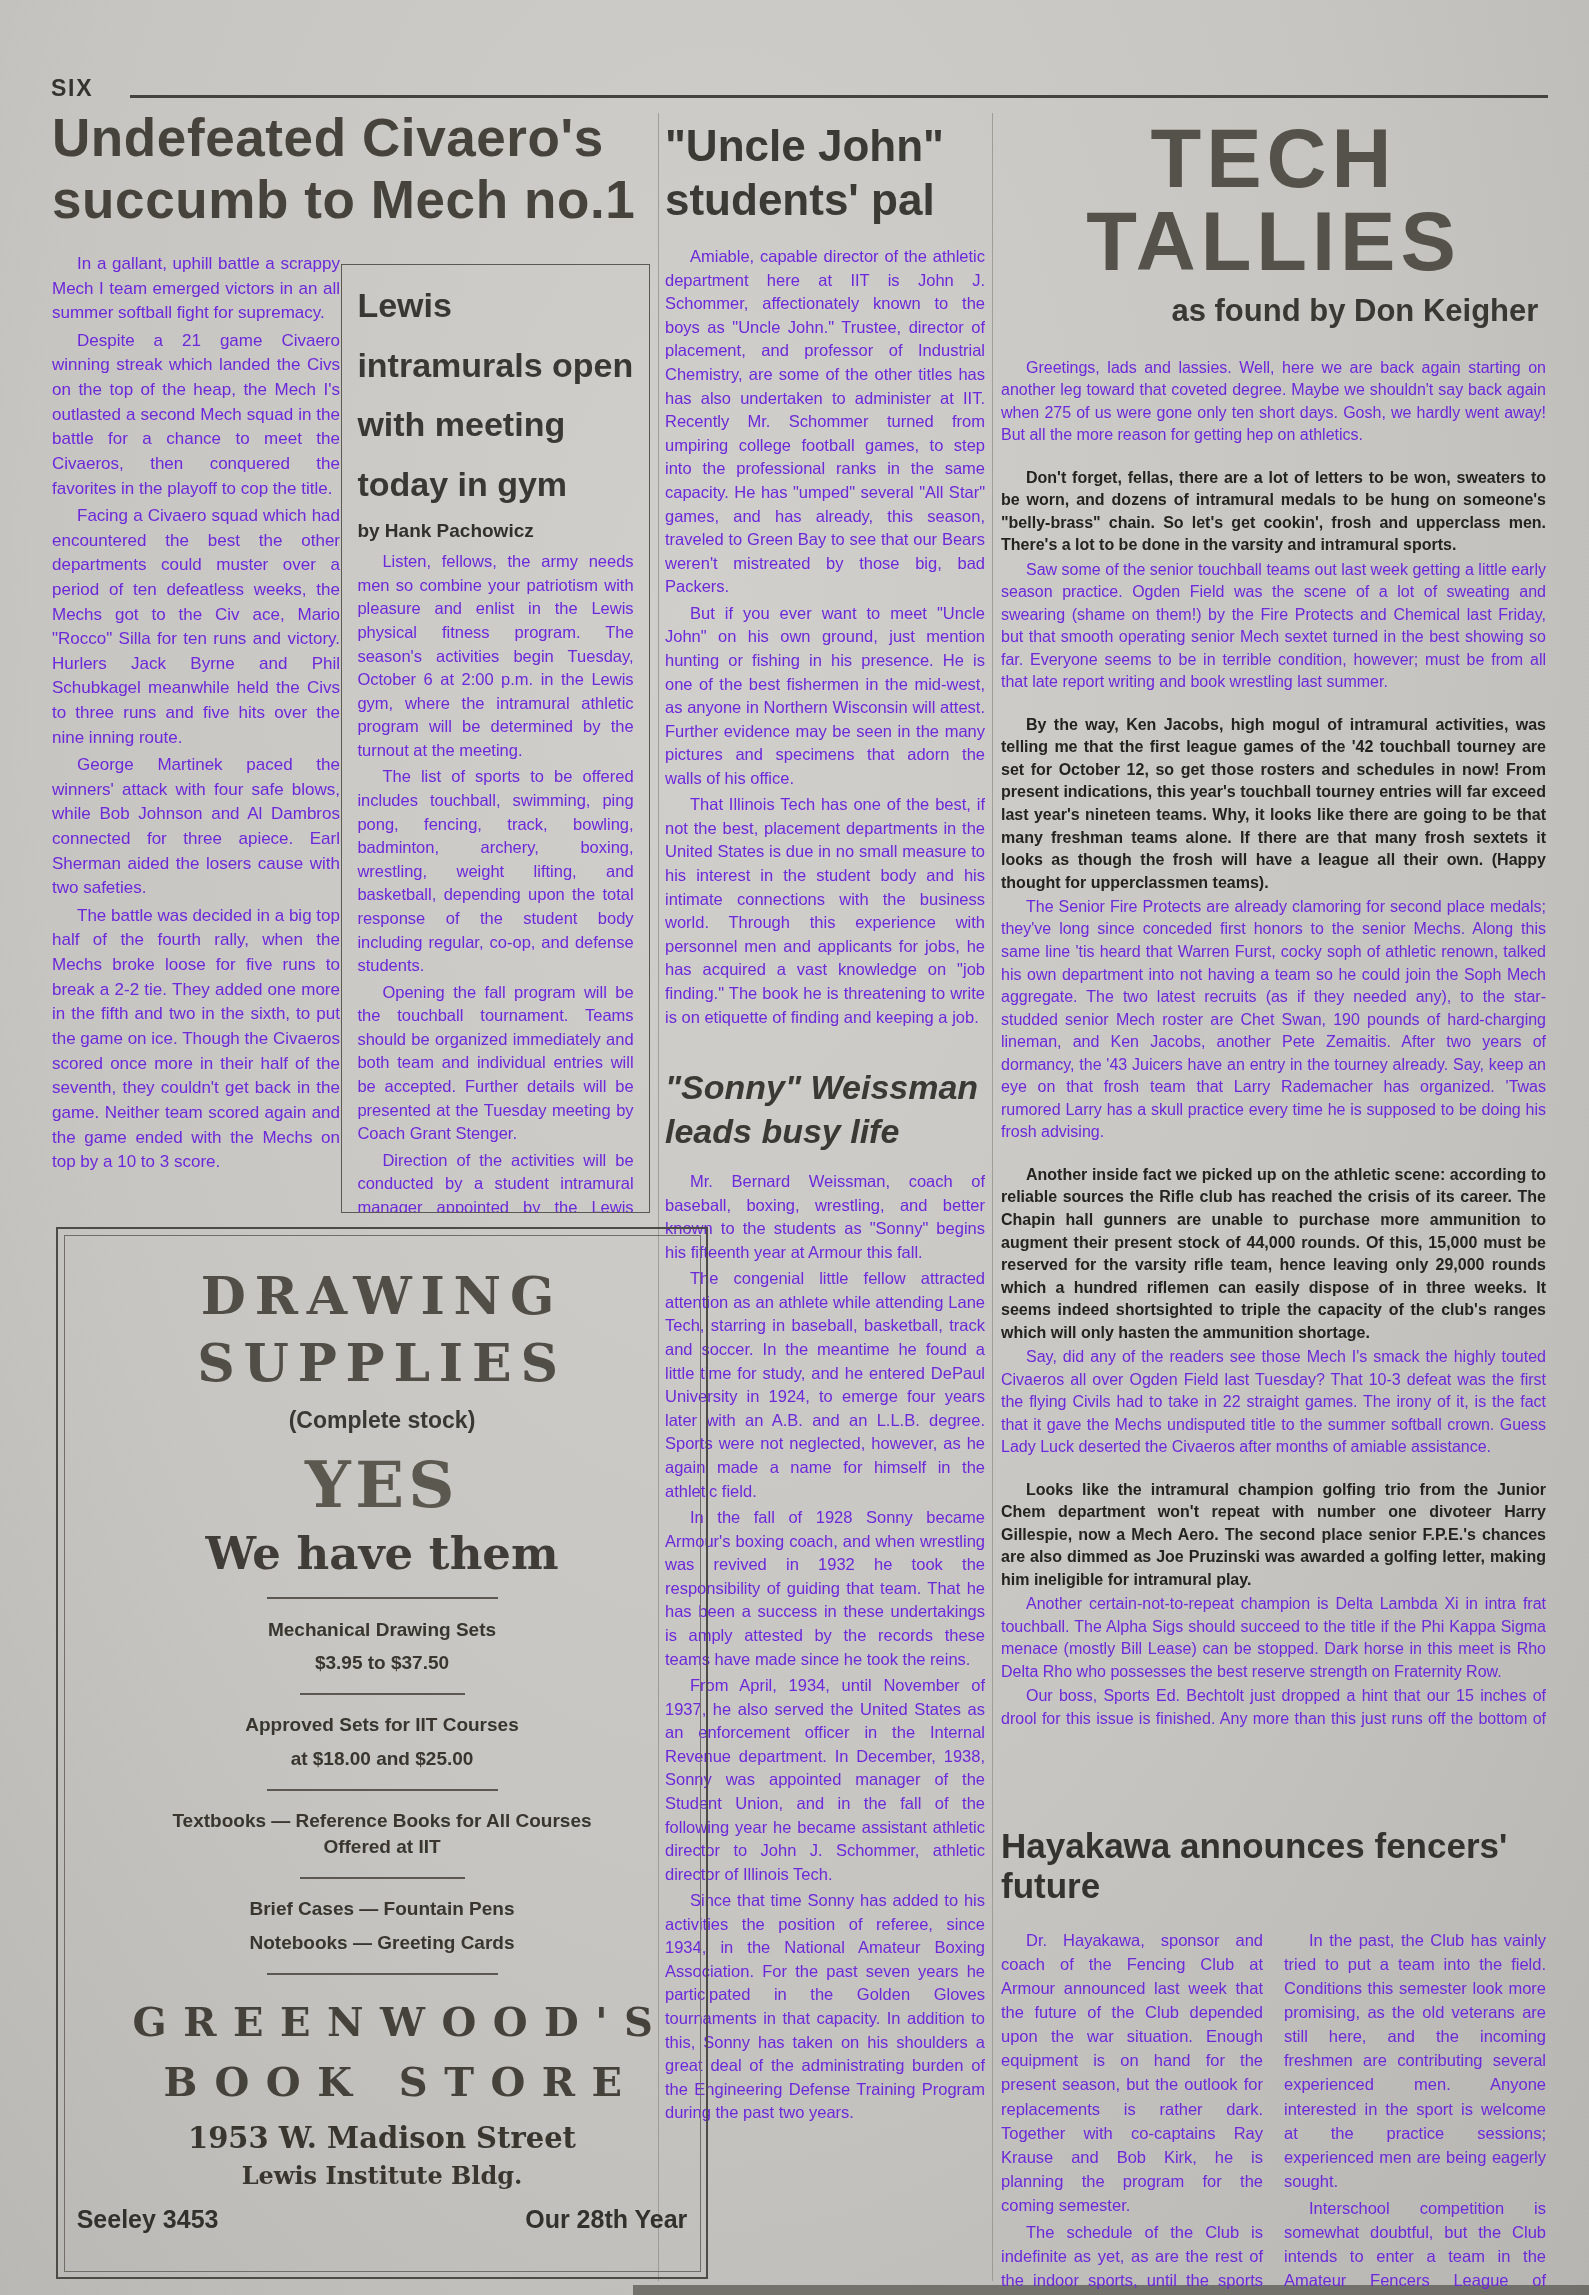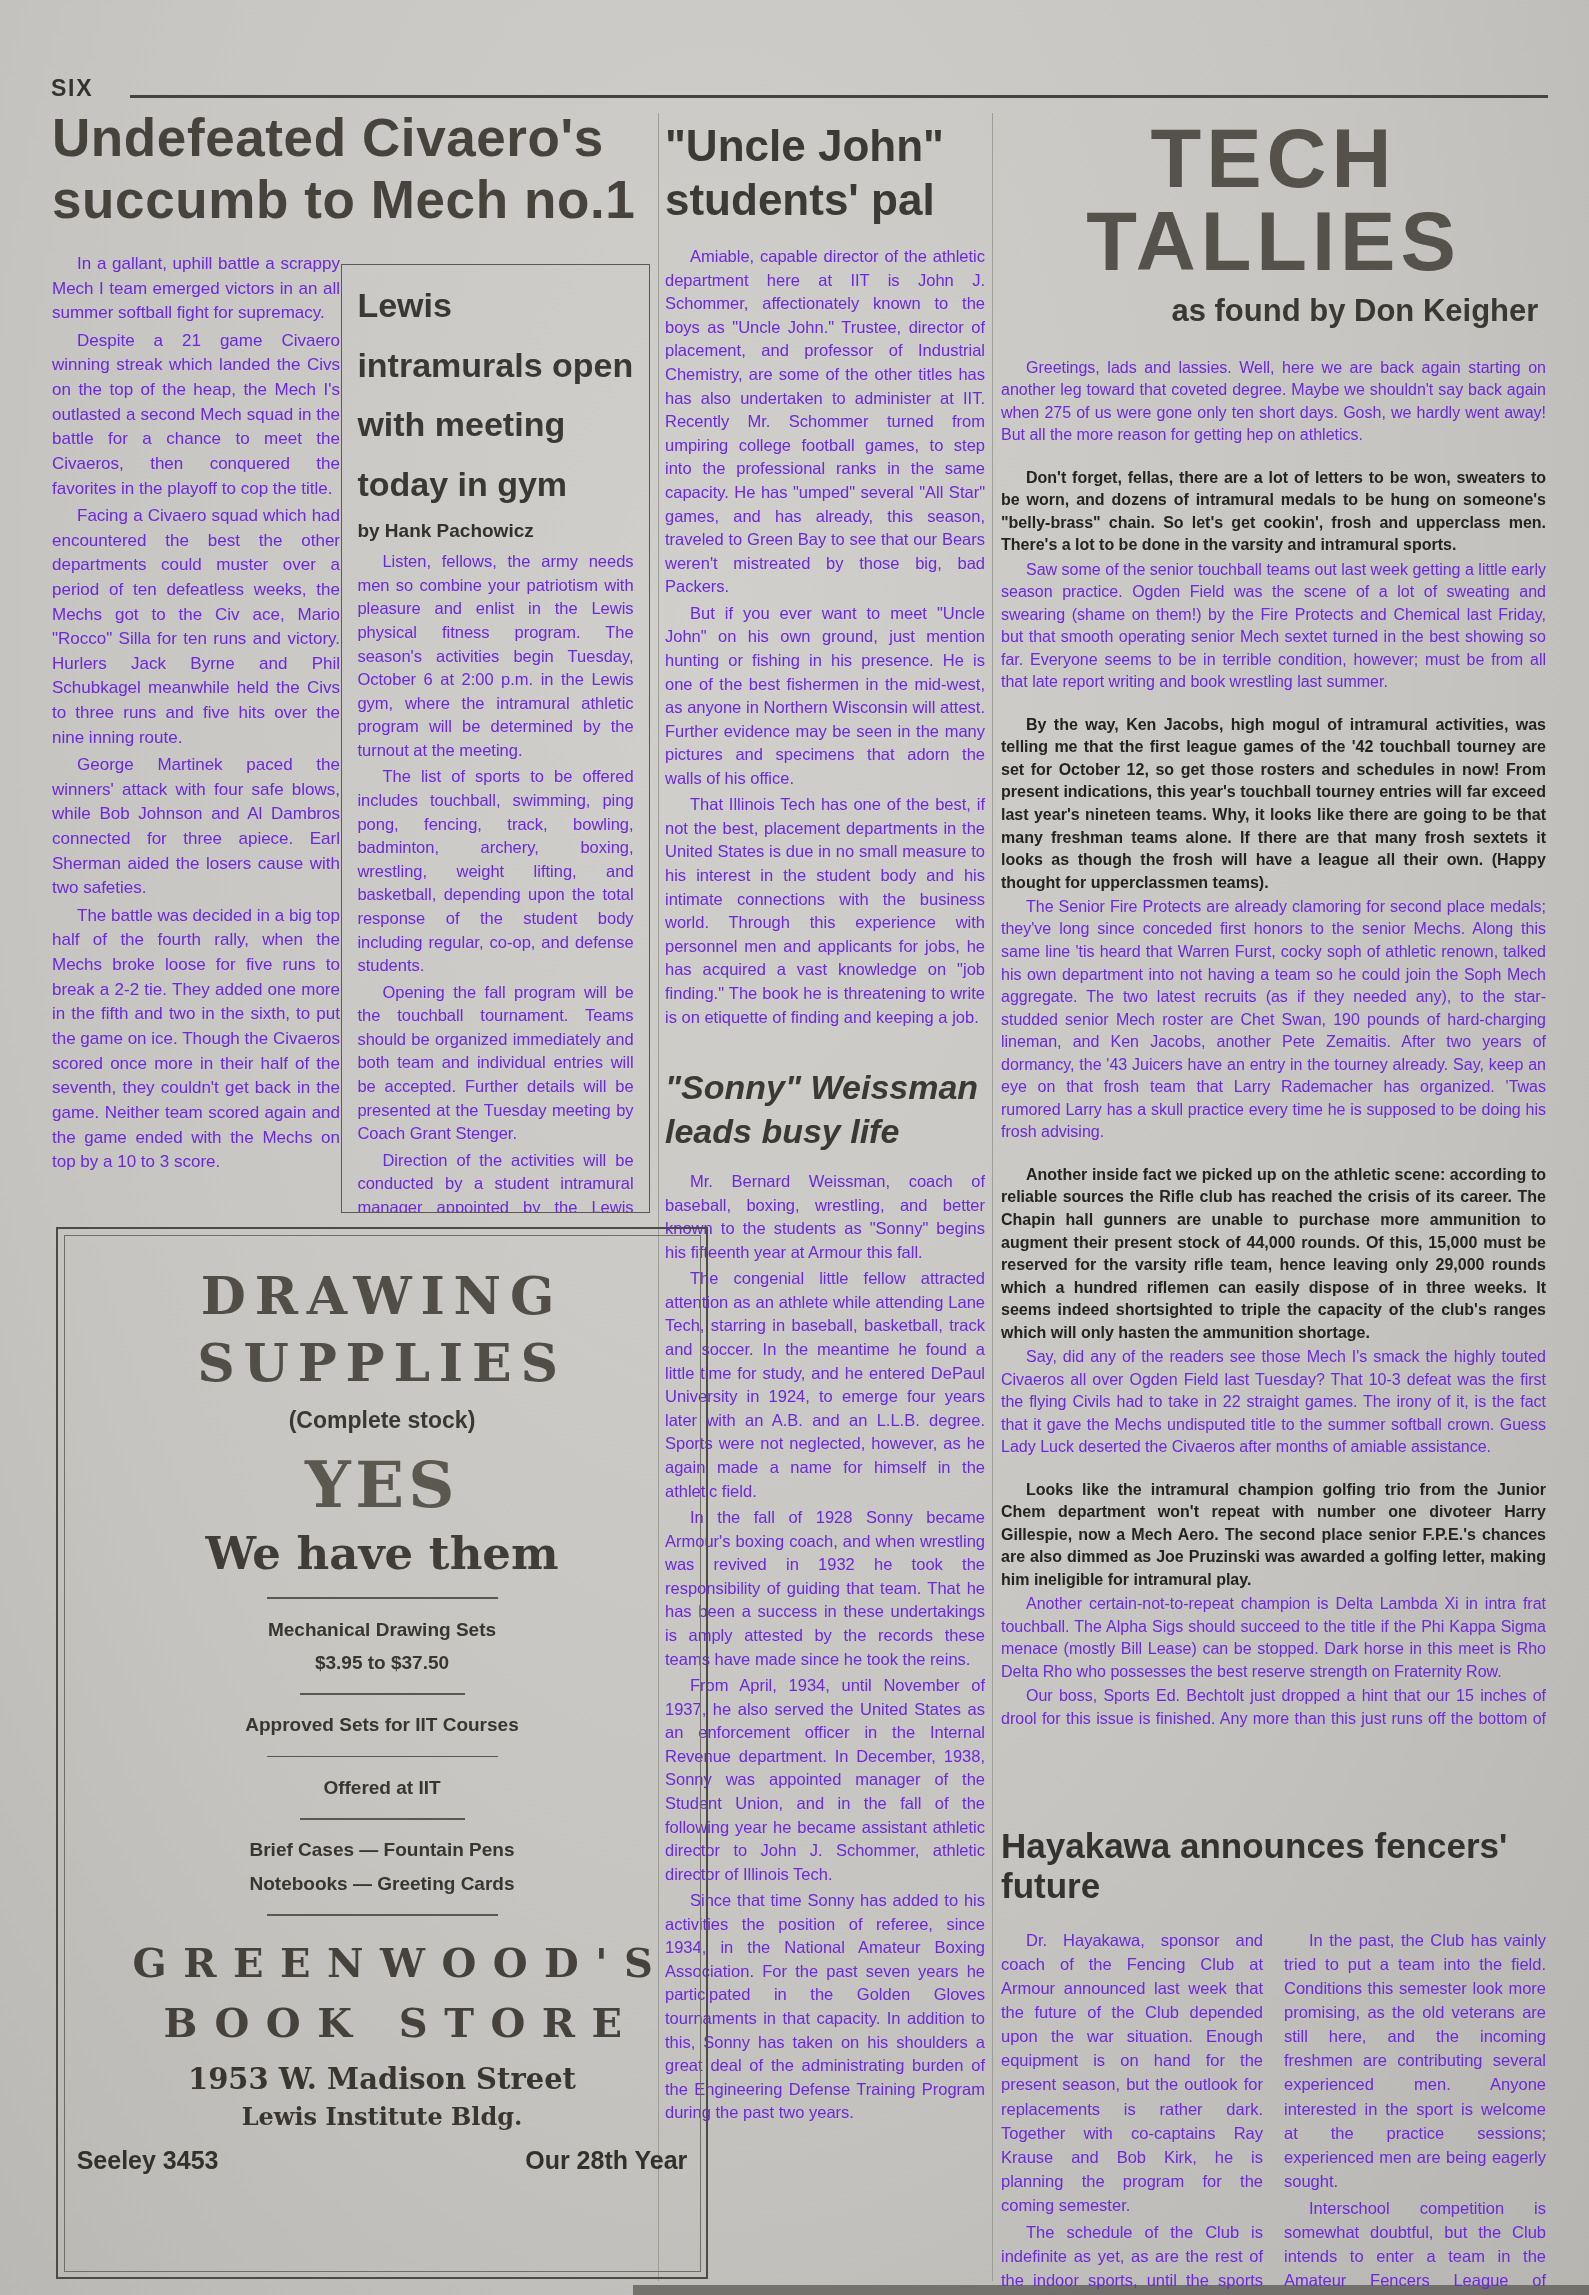--- a/index.html
+++ b/index.html
@@ -151,21 +151,23 @@
     <div>SUPPLIES</div>
   </div>
   <div class="ad-stock">(Complete stock)</div>
   <div class="ad-yes">YES</div>
   <div class="ad-have">We have them</div>
   <div class="ad-rule"></div>
   <div class="ad-text">Mechanical Drawing Sets</div>
   <div class="ad-text sp">$3.95 to $37.50</div>
   <div class="ad-rule short"></div>
   <div class="ad-text">Approved Sets for IIT Courses</div>
+  <div class="ad-text sp">at $18.00 and $25.00</div>
   <div class="ad-rule"></div>
+  <div class="ad-text">Textbooks — Reference Books for All Courses</div>
   <div class="ad-text">Offered at IIT</div>
   <div class="ad-rule short"></div>
   <div class="ad-text">Brief Cases  —  Fountain Pens</div>
   <div class="ad-text sp">Notebooks  —  Greeting Cards</div>
   <div class="ad-rule"></div>
   <div class="ad-store">
     <div>GREENWOOD'S</div>
     <div>BOOK STORE</div>
   </div>
   <div class="ad-addr">1953 W. Madison Street</div>

